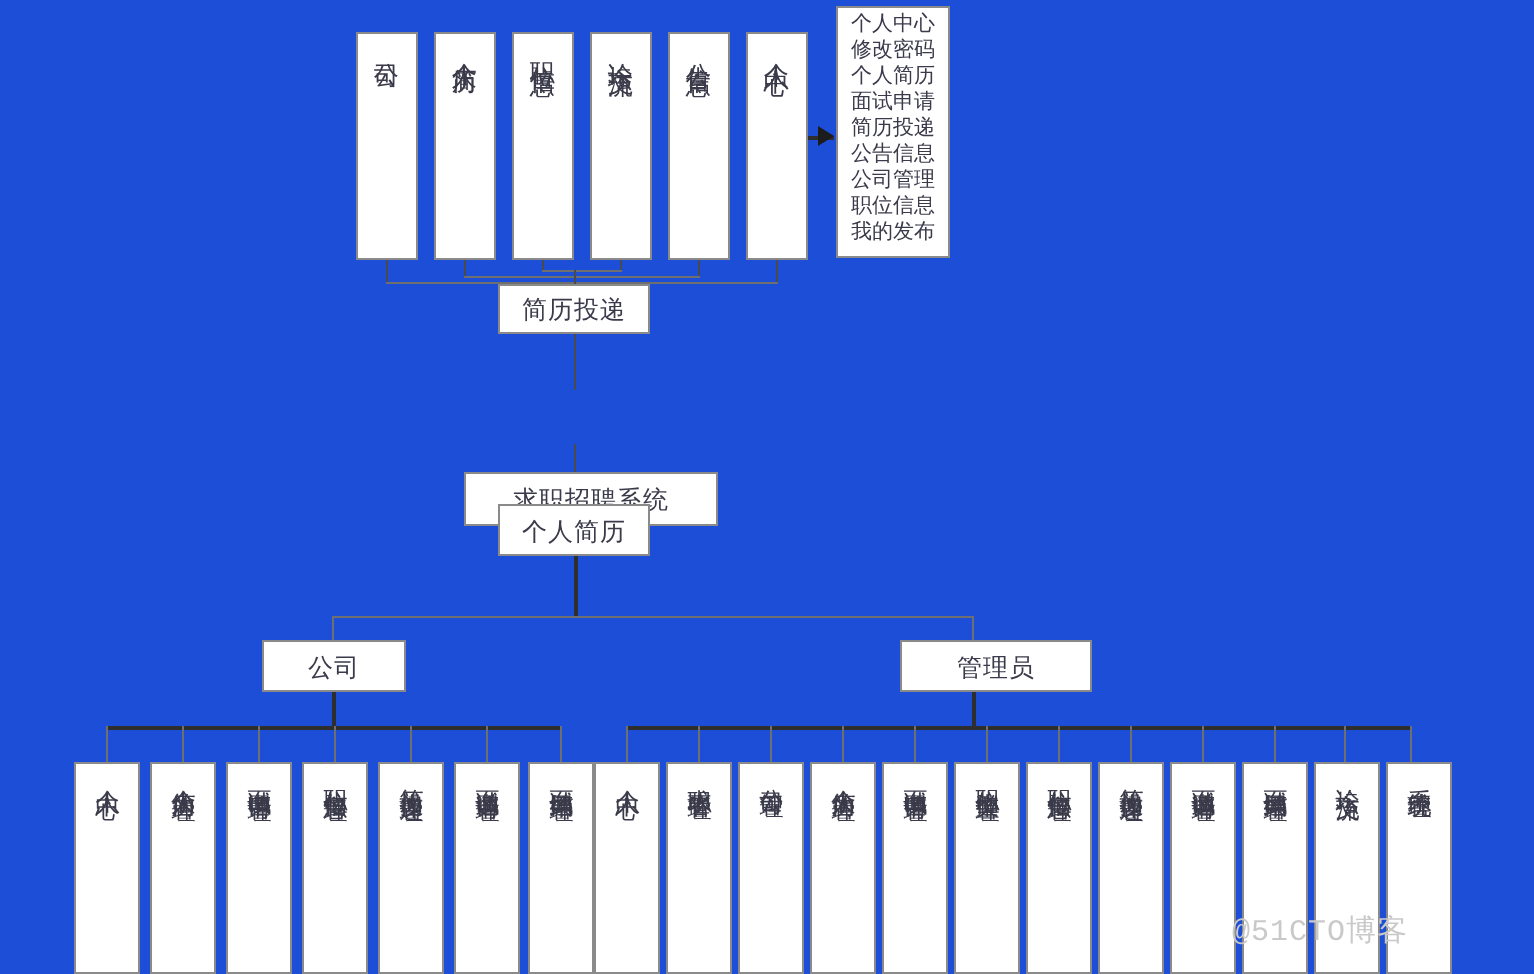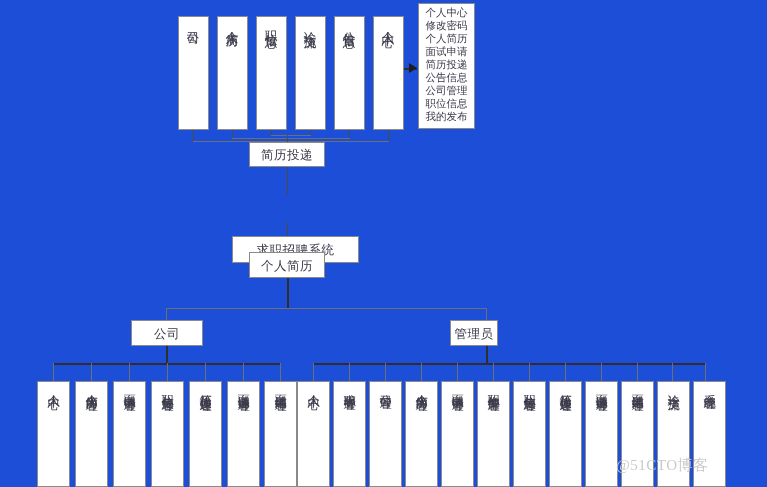--- a/index.html
+++ b/index.html
@@ -86,21 +86,21 @@
     z-index: 2;
   }
   
   .watermark {
     position: absolute;
     font-size: 15px;
     color: #c9c9c9;
     letter-spacing: 0.5px;
     z-index: 5;
     white-space: nowrap;
-    font-family: Liberation Serif, serif;
+    font-family: Liberation Mono, monospace;
   }
 </style>
 </head>
 <body>
 
 <div id="diagram">
 
   <div class="node v" style="left:178px; top:16px; width:31px; height:114px;">
     <span>公司</span>
   </div>
@@ -166,21 +166,21 @@
 
   <div class="ln vline thick" style="left:287px; top:278px; height:30px;"></div>
   <div class="ln hline grayish" style="left:166px; top:308px; width:321px;"></div>
   <div class="ln vline grayish" style="left:166px; top:308px; height:12px;"></div>
   <div class="ln vline grayish" style="left:486px; top:308px; height:12px;"></div>
 
   <div class="node h" style="left:131px; top:320px; width:72px; height:26px;">
     <span>公司</span>
   </div>
 
-  <div class="node h" style="left:450px; top:320px; width:48px; height:26px;">
+  <div class="node h" style="left:450px; top:320px; width:96px; height:26px;">
     <span>管理员</span>
   </div>
 
   <div class="ln vline thick" style="left:166px; top:346px; height:17px;"></div>
   <div class="ln hline thick" style="left:53px; top:363px; width:227px;"></div>
 
   <div class="ln vline grayish" style="left:53px;  top:363px; height:18px;"></div>
   <div class="ln vline grayish" style="left:91px;  top:363px; height:18px;"></div>
   <div class="ln vline grayish" style="left:129px; top:363px; height:18px;"></div>
   <div class="ln vline grayish" style="left:167px; top:363px; height:18px;"></div>

